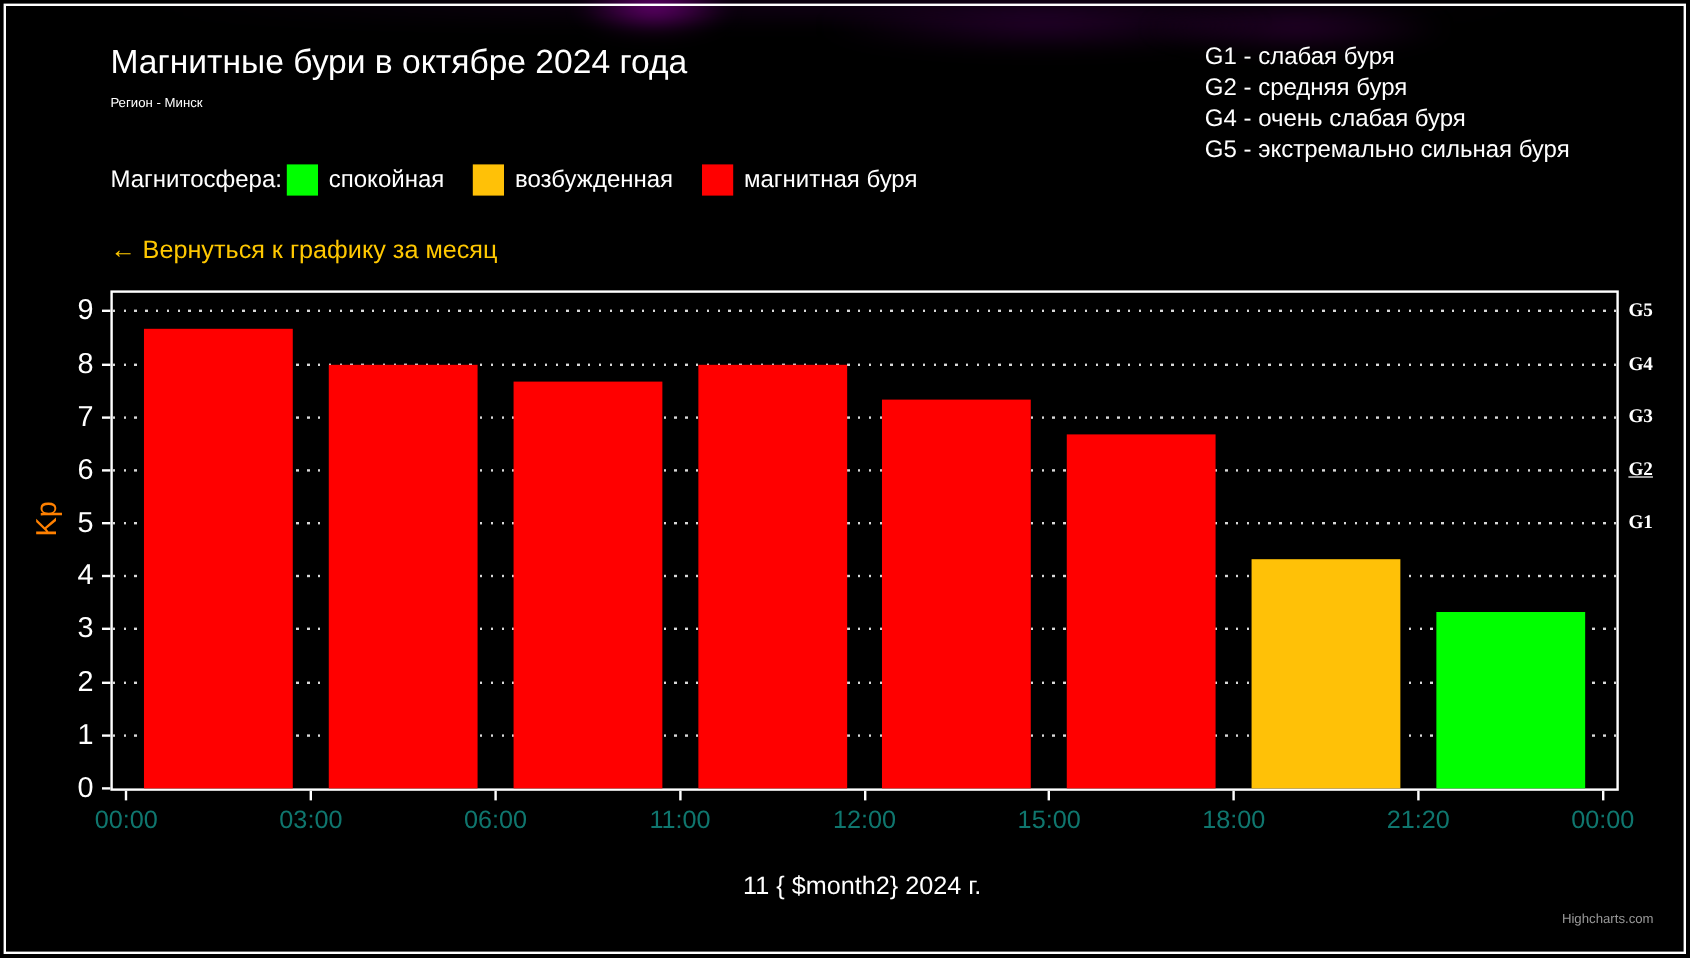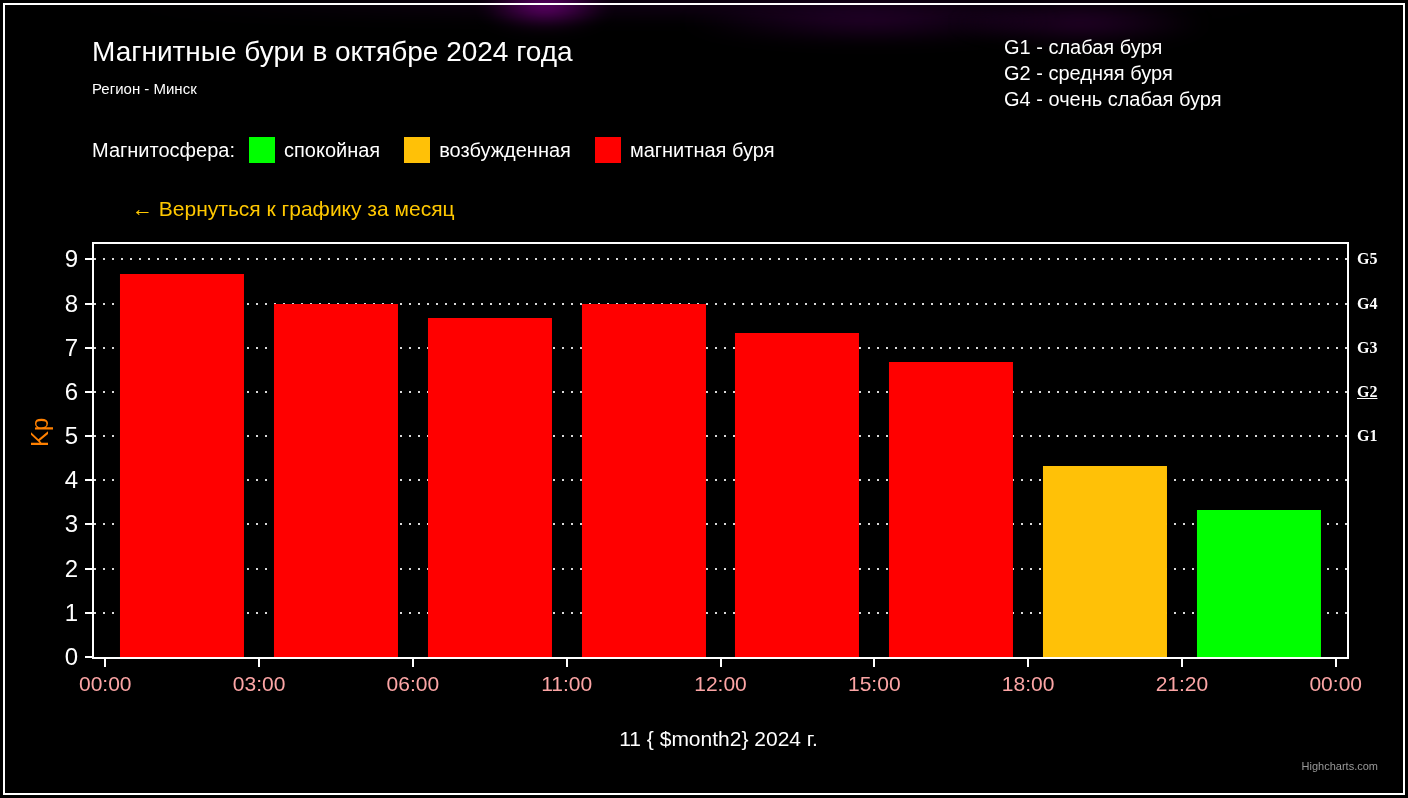--- a/index.html
+++ b/index.html
@@ -3,39 +3,39 @@
 <meta charset="utf-8">
 <style>
   html,body{margin:0;padding:0;background:#000;}
   body{width:1408px;height:798px;position:relative;overflow:hidden;
        font-family:"Liberation Sans",sans-serif;color:#fff;}
   .glow{position:absolute;border-radius:50%;filter:blur(9px);z-index:1;}
   .frame{position:absolute;left:3px;top:3px;right:3px;bottom:3px;
          border:2px solid #fff;z-index:2;pointer-events:none;}
   .layer{position:absolute;z-index:3;}
   .title{left:92px;top:36px;font-size:28px;}
-  .subtitle{left:92px;top:80px;font-size:15px;}
+  .subtitle{left:92px;top:80px;font-size:11px;}
   .storm-scale{left:1004px;top:34px;font-size:20px;line-height:26px;}
   .legend{left:92px;top:137px;display:flex;align-items:center;font-size:20px;}
-  .legend .lbl{margin-right:14px;}
+  .legend .lbl{margin-right:4px;}
   .legend-item{display:flex;align-items:center;margin-right:24px;}
   .swatch{width:26px;height:26px;margin-right:9px;display:inline-block;}
-  .back-link{left:92px;top:197px;font-size:21px;cursor:pointer;margin-left:40px;}
+  .back-link{left:92px;top:197px;font-size:21px;cursor:pointer;}
   .plot{position:absolute;left:92px;top:242px;width:1253px;height:413px;
         border:2px solid #fff;z-index:3;}
   .gridline{position:absolute;left:0;right:0;height:2px;
         background-image:repeating-linear-gradient(to right,rgba(255,255,255,.85) 0 2px,transparent 2px 9px);}
   .bar{position:absolute;bottom:0;width:9.9%;transform:translateX(-50%);}
   .ytick{position:absolute;right:calc(100% + 2px);width:7px;height:2px;background:#fff;}
   .ylab{position:absolute;right:calc(100% + 16px);transform:translateY(-50%);
         font-size:24px;color:#fff;}
   .xtick{position:absolute;top:calc(100% + 2px);height:8px;width:2px;background:#fff;
         transform:translateX(-50%);}
   .xlab{position:absolute;top:calc(100% + 15px);transform:translateX(-50%);
-        font-size:21px;color:#fca5a5;}
+        font-size:21px;color:#0f766e;}
   .glab{position:absolute;left:calc(100% + 10px);transform:translateY(-50%);
         font-family:"Liberation Serif",serif;font-weight:600;font-size:16px;color:#fff;}
   .kp-title{left:26px;top:447px;font-size:24px;transform:rotate(-90deg);
         transform-origin:left top;}
   .x-axis-title{left:92px;top:727px;width:1253px;text-align:center;font-size:21px;}
   .credits{right:30px;top:760px;font-size:11px;cursor:pointer;}
 </style>
 </head>
 <body>
 
@@ -46,20 +46,21 @@
 
 <div class="frame"></div>
 
 <div class="layer title">Магнитные бури в октябре 2024 года</div>
 <div class="layer subtitle">Регион - Минск</div>
 
 <div class="layer storm-scale">
   <div>G1 - слабая буря</div>
   <div>G2 - средняя буря</div>
   <div>G4 - очень слабая буря</div>
+  <div>G5 - экстремально сильная буря</div>
 </div>
 
 <div class="layer legend">
   <span class="lbl">Магнитосфера:</span>
   <span class="legend-item">
     <span class="swatch" style="background: rgb(0, 255, 0);"></span>
     <span>спокойная</span>
   </span>
   <span class="legend-item">
     <span class="swatch" style="background: rgb(255, 193, 7);"></span>

